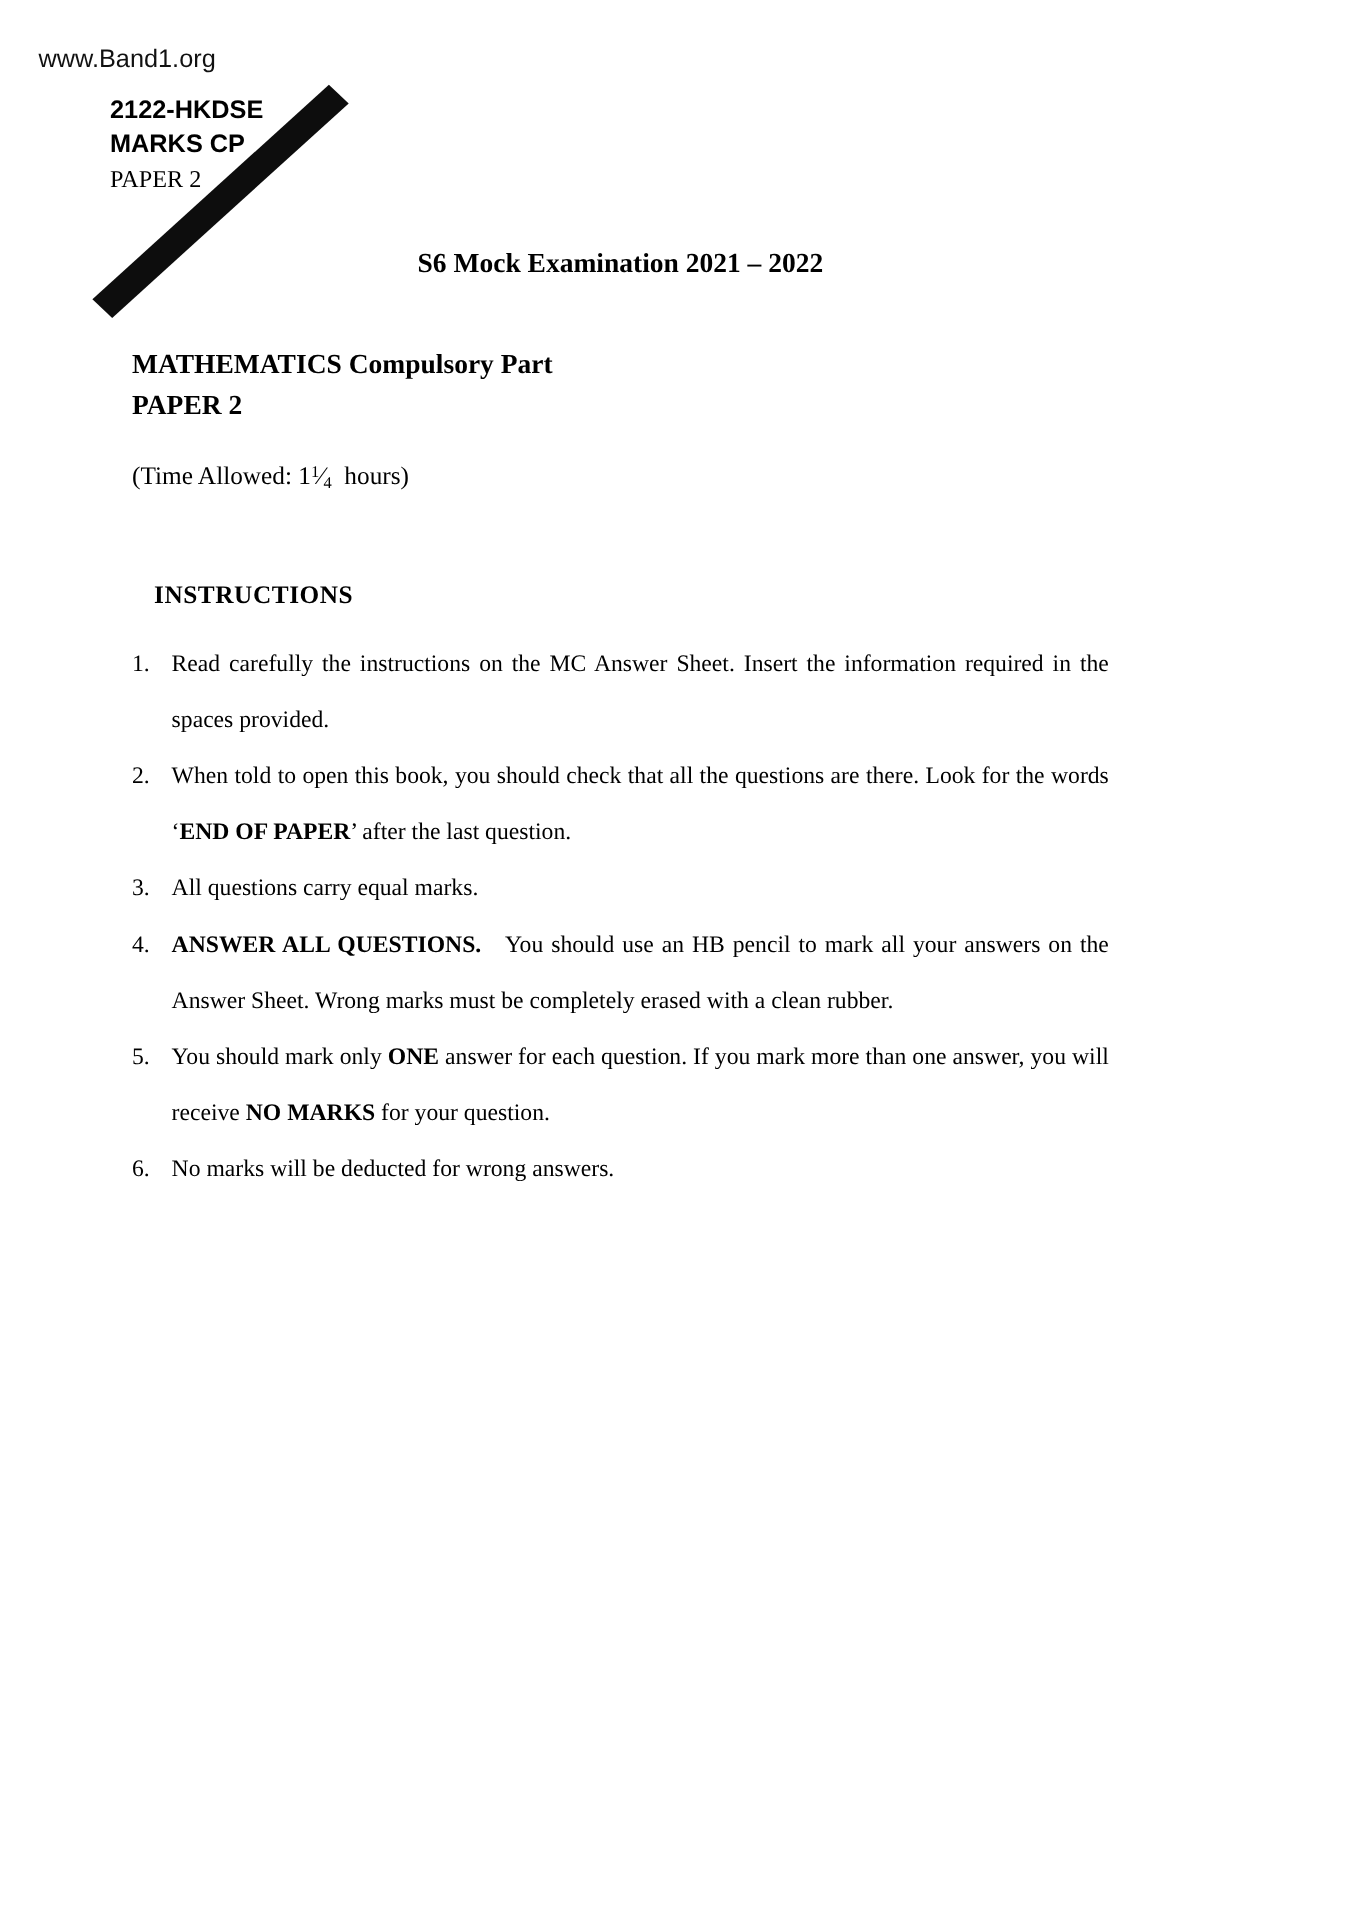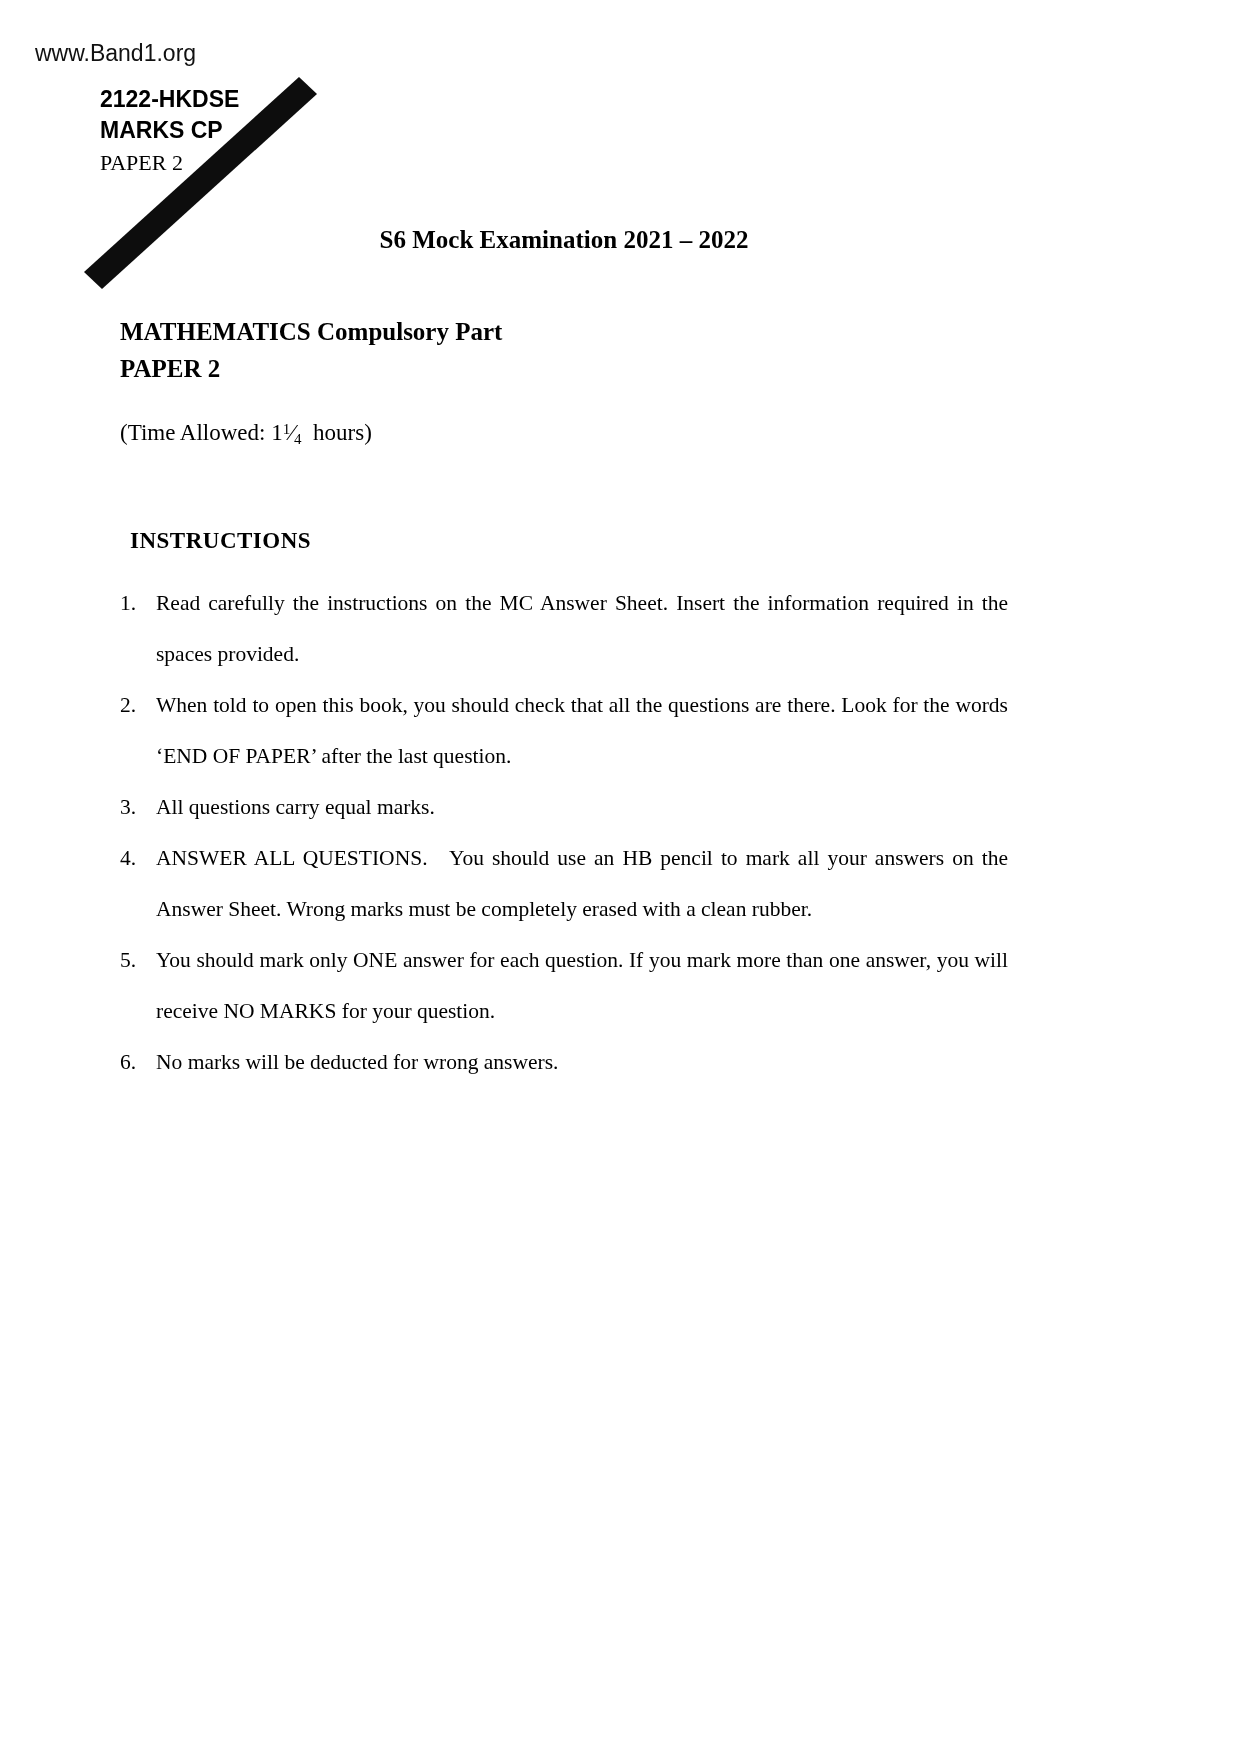--- a/index.html
+++ b/index.html
@@ -40,34 +40,34 @@
     text-align:left; font-weight:bold; font-size:25px; line-height:37px;
   }
   .time-line {
     position:absolute; top:420px; left:0; width:100%;
     text-align:left; font-size:23px;
   }
   .frac { font-size:23px; }
   .frac sup { font-size:15px; vertical-align:6px; }
   .frac sub { font-size:15px; vertical-align:-4px; }
   .instructions-heading {
-    position:absolute; top:528px; left:10px;
+    position:absolute; top:528px; left:20px;
     font-weight:bold; font-size:23px; letter-spacing:0.5px;
   }
   .items {
     position:absolute; top:578px; left:0; width:100%;
   }
   .item { display:flex; align-items:flex-start; }
   .item .num {
     flex:0 0 36px; font-size:21.5px; line-height:51px;
   }
   .item .body {
     flex:1; font-size:21.5px; line-height:51px; text-align:justify;
   }
-  .item .body b { font-weight:normal;margin-top:20px; }
+  .item .body b { font-weight:bold;margin-top:20px; }
 </style>
 </head>
 <body>
 
 <div class="site">www.Band1.org</div>
 
 <svg class="stripe-svg" width="360" height="320">
   <polygon points="84,272 299,77 317,94 102,289" fill="#0d0d0d"></polygon>
 </svg>
 

